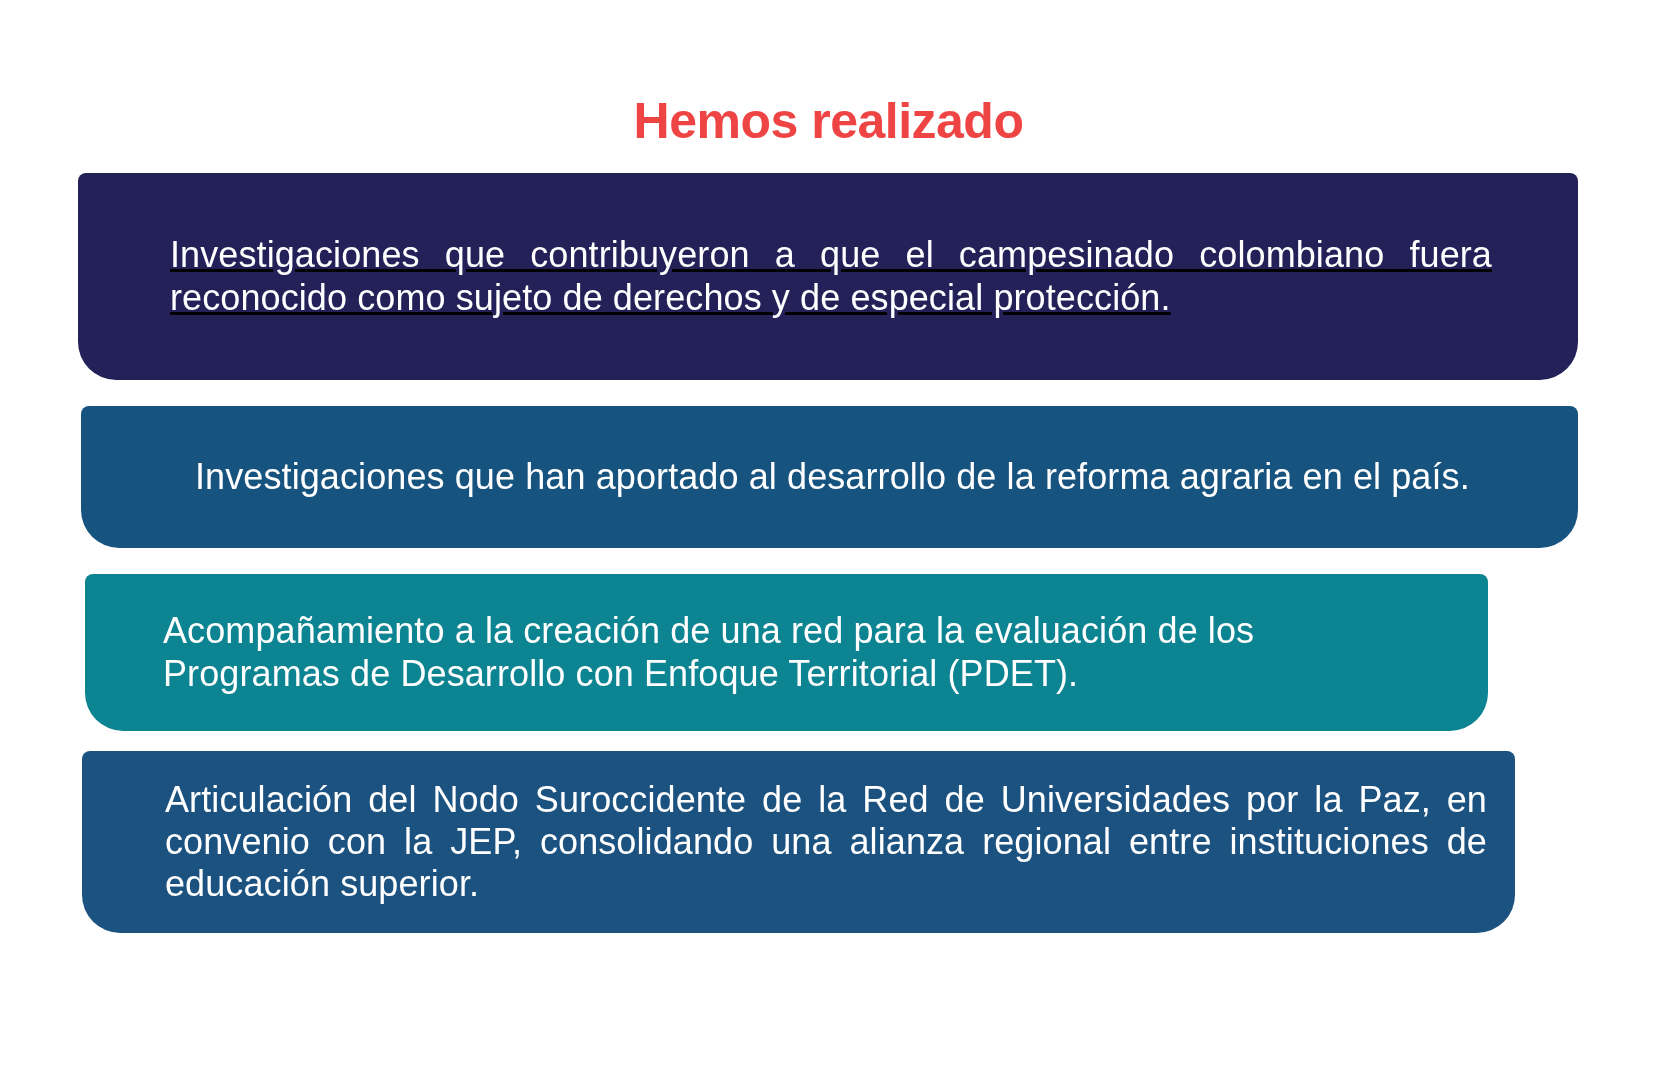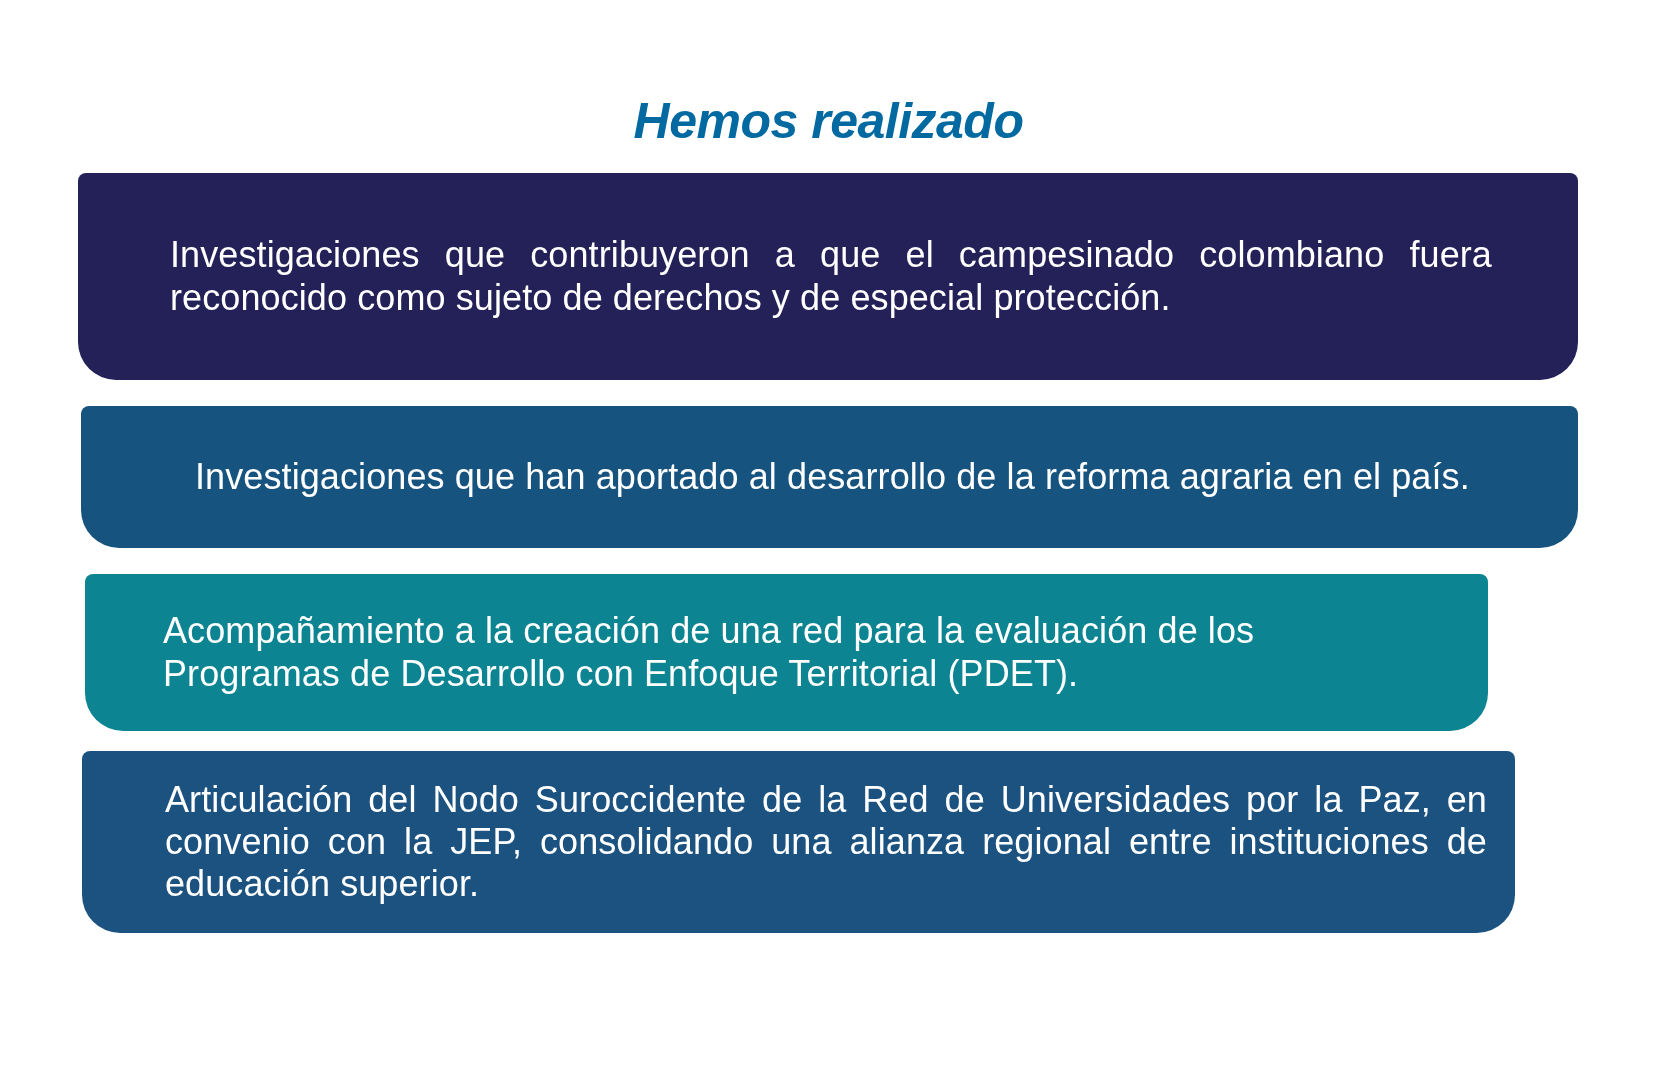--- a/index.html
+++ b/index.html
@@ -111,25 +111,25 @@
     margin-left: 83px;
     margin-right: 14px;
     width: 1322px;
   }
 </style>
 </head>
 <body>
 
 <div class="slide" style="background: rgb(255, 255, 255);">
 
-  <div class="slide-title" style="color: #0369a1; font-style: italic;">Hemos realizado</div>
+  <div class="slide-title" style="color: #ef4444;">Hemos realizado</div>
 
   <div class="cards">
 
-    <div class="card" id="card-1" style="background: rgb(35, 33, 88);">
+    <div class="card" id="card-1" style="background: rgb(35, 33, 88); text-decoration: underline;">
       <div class="card-text" style="color: rgb(255, 255, 255);">Investigaciones que contribuyeron a que el campesinado colombiano fuera reconocido como sujeto de derechos y de especial protección.</div>
     </div>
 
     <div class="card" id="card-2" style="background: rgb(23, 83, 127);">
       <div class="card-text" style="color: rgb(255, 255, 255);">Investigaciones que han aportado al desarrollo de la reforma agraria en el país.</div>
     </div>
 
     <div class="card" id="card-3" style="background: rgb(13, 132, 146);">
       <div class="card-text" style="color: rgb(255, 255, 255);">Acompañamiento a la creación de una red para la evaluación de los Programas de Desarrollo con Enfoque Territorial (PDET).</div>
     </div>

